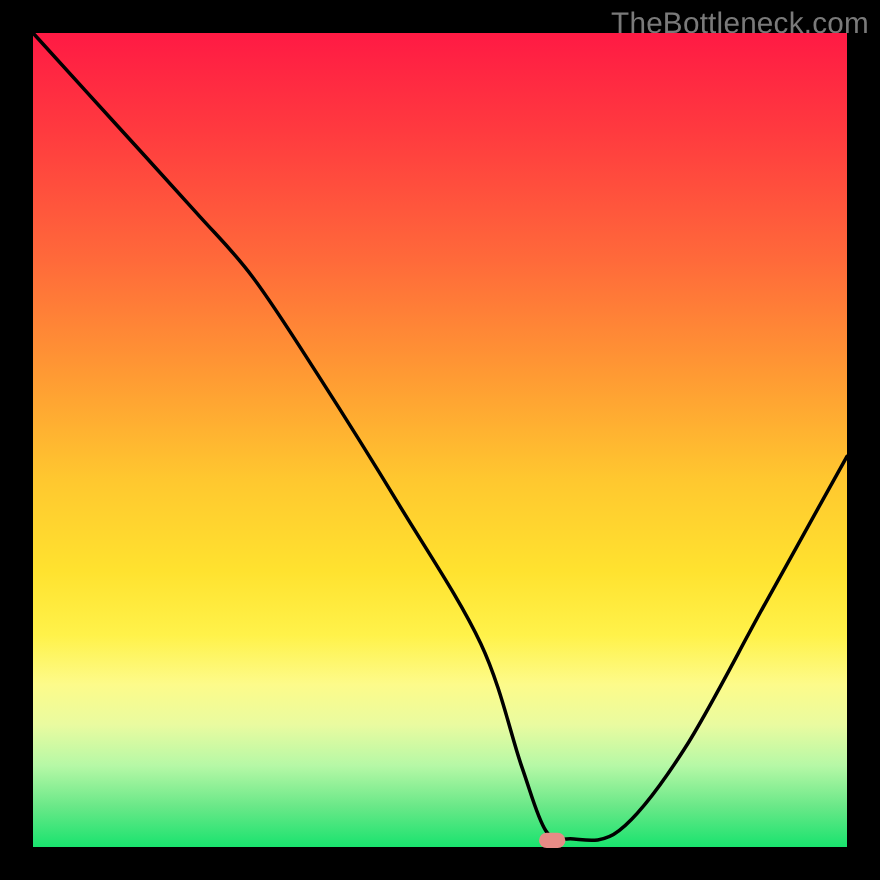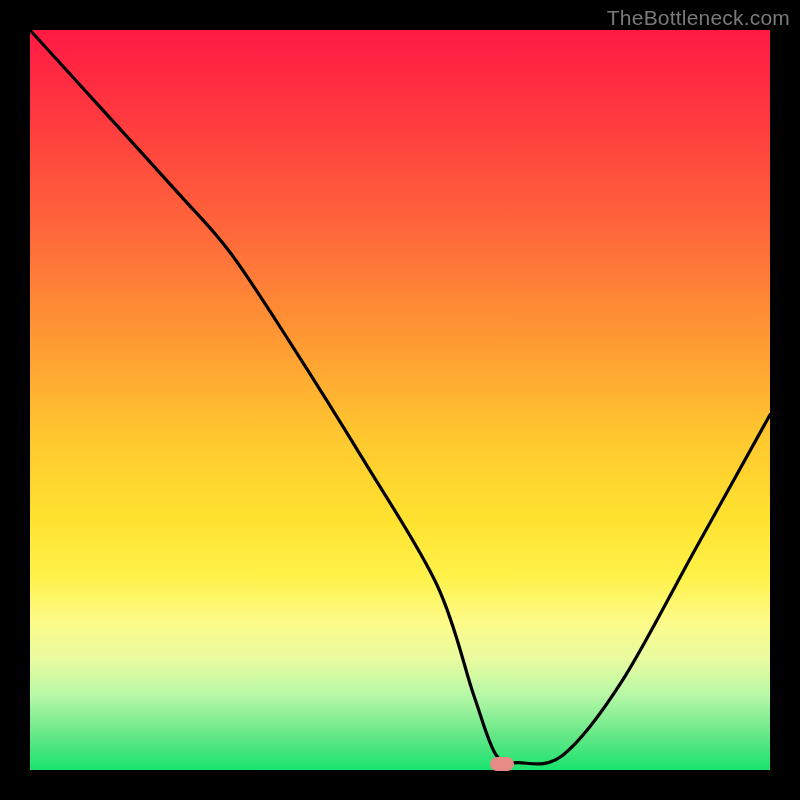--- a/index.html
+++ b/index.html
@@ -38,21 +38,21 @@
       #e9fba0 85%,
       #b6f8a6 90%,
       #6ae888 95%,
       #19e36e 100%);
   }
   .watermark {
     position: absolute;
     top: 6px;
     right: 10px;
     color: #7a7a7a;
-    font-size: 21px;
+    font-size: 27px;
     letter-spacing: 0.2px;
     user-select: none;
   }
   .marker {
     position: absolute;
     width: 24px;
     height: 14px;
     border-radius: 7px;
     background: #e78b86;
     transform: translate(-50%, -50%);

